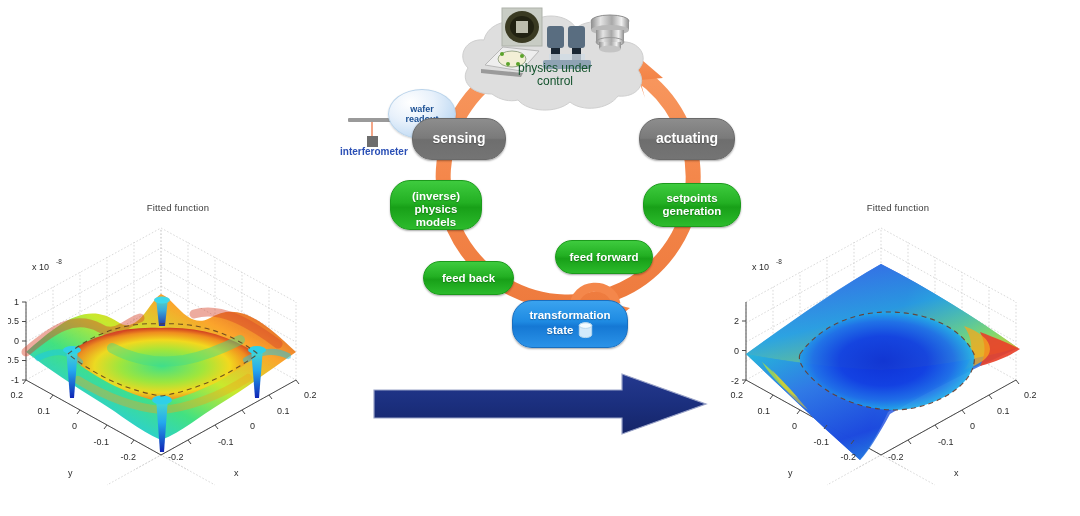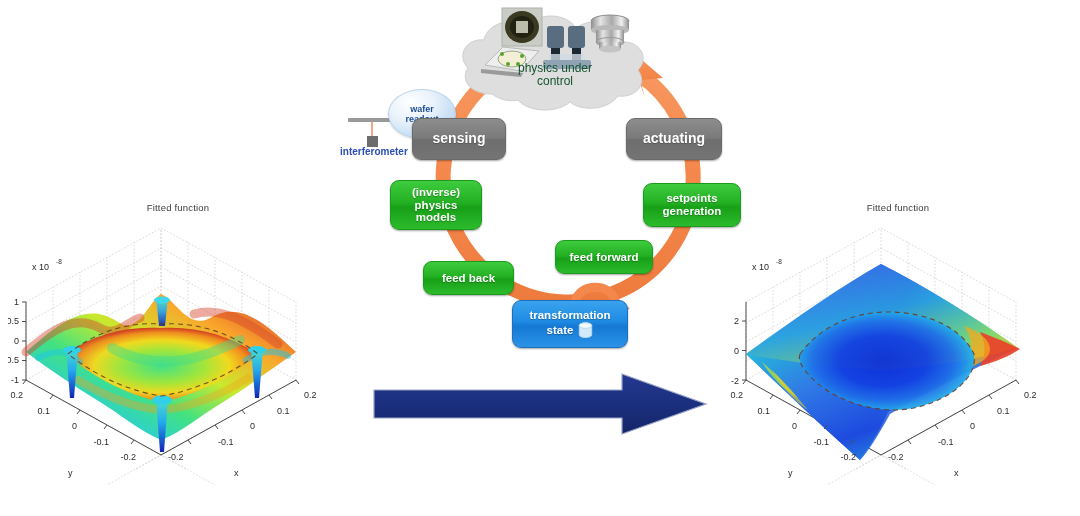--- a/index.html
+++ b/index.html
@@ -18,21 +18,21 @@
   .plot svg{display:block;}
   .tick{font-size:9px;fill:#2b2b2b;font-family:"Liberation Sans",sans-serif;}
   .axlabel{font-size:9px;fill:#2b2b2b;font-family:"Liberation Sans",sans-serif;}
   .expo{font-size:9px;fill:#2b2b2b;font-family:"Liberation Sans",sans-serif;}
   .expo-sup{font-size:6.5px;fill:#2b2b2b;font-family:"Liberation Sans",sans-serif;}
 
   
   .loop{position:absolute;left:340px;top:0px;width:420px;height:370px;}
 
   .node{
-    position:absolute;border-radius:9px;
+    position:absolute;border-radius:20px;
     display:flex;align-items:center;justify-content:center;
     text-align:center;color:#fff;font-weight:bold;
     line-height:1.12;
     box-shadow:0 1px 2px rgba(0,0,0,.35);
     text-shadow:0 1px 1px rgba(0,0,0,.25);
   }
   .node.gray{
     background:linear-gradient(180deg,#8d8d8d 0%,#7a7a7a 48%,#6e6e6e 52%,#747474 100%);
     border:1px solid #6a6a6a;font-size:14px;
   }
@@ -501,25 +501,25 @@
       <div>
         <span>wafer</span><br>
         <span>readout</span>
       </div>
     </div>
 
     <div class="node gray" style="left:72px;top:118px;width:92px;height:40px;">
       <div class="inner">sensing</div>
     </div>
 
-    <div class="node gray" style="left:286px;top:118px;width:94px;height:40px;">
+    <div class="node gray" style="left:299px;top:118px;width:94px;height:40px;">
       <div class="inner">actuating</div>
     </div>
 
-    <div class="node green" style="left:50px;top:180px;width:90px;height:48px;">
+    <div class="node green" style="left:50px;top:180px;width:90px;height:48px;align-items:flex-end;">
       <div class="inner">
         <span>(inverse)</span><br>
         <span>physics</span><br>
         <span>models</span>
       </div>
     </div>
 
     <div class="node green" style="left:303px;top:183px;width:96px;height:42px;">
       <div class="inner">
         <span>setpoints</span><br>

